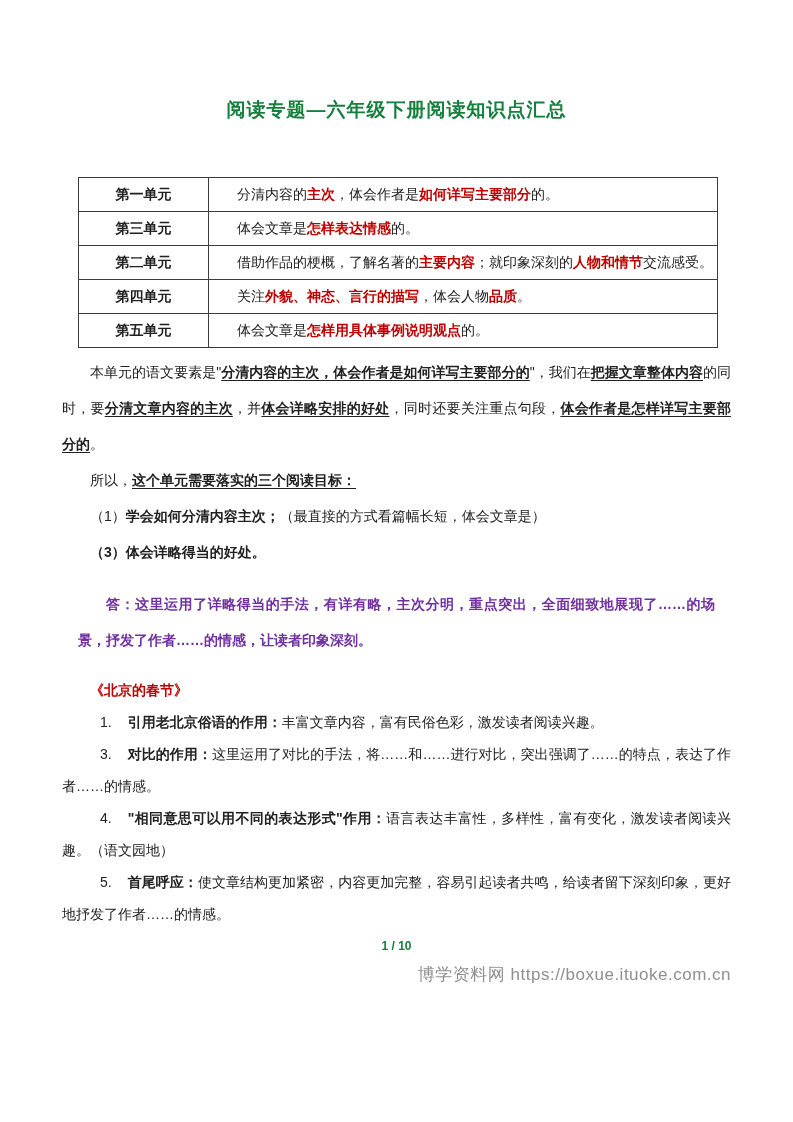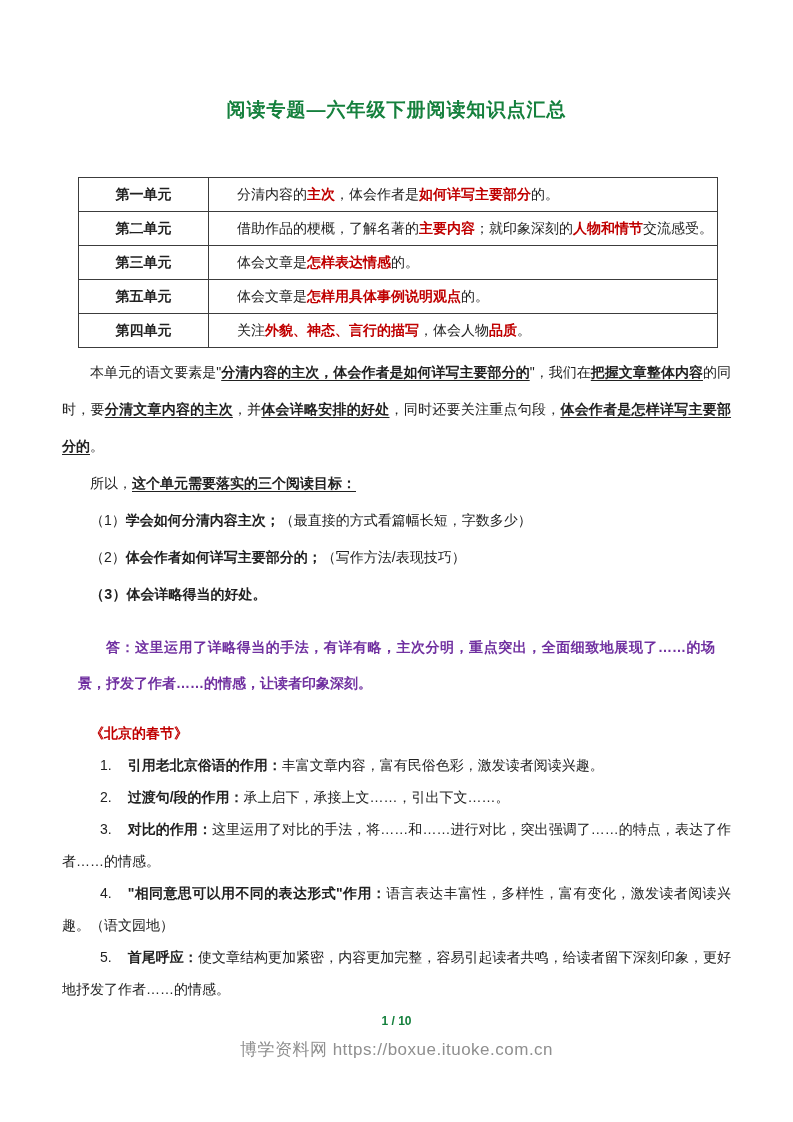--- a/index.html
+++ b/index.html
@@ -2,21 +2,21 @@
 <html style="--red: #c00000; --blue: #4472c4; --purple: #7030a0;"><head>
 <meta charset="utf-8">
 <style>
   html,body{margin:0;padding:0;}
   body{
     width:793px;height:1122px;overflow:hidden;background:#ffffff;
     font-family:"Liberation Sans","DejaVu Sans",sans-serif;
     color:#212121;
   }
   .page{padding:0 62px;}
-  .b{font-weight:700;font-family:Liberation Mono, monospace;}
+  .b{font-weight:700;}
   .u{text-decoration:underline;text-underline-offset:3px;text-decoration-thickness:1px;}
   .r{color:var(--red,#c00000);font-weight:700;}
 
   h1.title{
     margin:96px 0 0;font-size:19px;line-height:28px;text-align:center;
     font-weight:700;letter-spacing:1px;color:#15803d;
   }
 
   table.units{
     border-collapse:collapse;margin:53px 0 0 16px;width:640px;
@@ -43,68 +43,66 @@
   .article-heading{
     margin:8px 0 0;font-size:14px;line-height:32px;font-weight:700;
     color:var(--red,#c00000);text-indent:2em;
   }
   p.item{margin:0;font-size:14px;line-height:32px;text-indent:38px;text-align:justify;}
   p.item .num{margin-right:16px;}
   p.item .lead{font-weight:700;}
 
   .footer{margin-top:8px;}
   .page-num{text-align:center;font-size:12px;font-weight:700;color:#15803d;line-height:16px;}
-  .site{text-align:center;font-size:17px;color:#8f8f8f;margin-top:9px;letter-spacing:.5px;}
+  .site{text-align:right;font-size:17px;color:#8f8f8f;margin-top:9px;letter-spacing:.5px;}
 </style>
 </head>
 <body>
 
 <div class="page">
 
   <h1 class="title">阅读专题—六年级下册阅读知识点汇总</h1>
 
   <table class="units">
     <tbody>
       <tr>
         <td class="unit">第一单元</td>
         <td class="desc"><span>分清内容的</span><span class="r">主次</span><span>，体会作者是</span><span class="r">如何详写主要部分</span><span>的。</span></td>
       </tr>
       <tr>
+        <td class="unit">第三单元</td>
+        <td class="desc"><span>体会文章是</span><span class="r">怎样表达情感</span><span>的。</span></td>
+      </tr>
+      <tr>
         <td class="unit">第二单元</td>
         <td class="desc"><span>借助作品的梗概，了解名著的</span><span class="r">主要内容</span><span>；就印象深刻的</span><span class="r">人物和情节</span><span>交流感受。</span></td>
       </tr>
       <tr>
-        <td class="unit">第三单元</td>
-        <td class="desc"><span>体会文章是</span><span class="r">怎样表达情感</span><span>的。</span></td>
+        <td class="unit">第四单元</td>
+        <td class="desc"><span>关注</span><span class="r">外貌、神态、言行的描写</span><span>，体会人物</span><span class="r">品质</span><span>。</span></td>
       </tr>
       <tr>
         <td class="unit">第五单元</td>
         <td class="desc"><span>体会文章是</span><span class="r">怎样用具体事例说明观点</span><span>的。</span></td>
-      </tr>
-      <tr>
-        <td class="unit">第四单元</td>
-        <td class="desc"><span>关注</span><span class="r">外貌、神态、言行的描写</span><span>，体会人物</span><span class="r">品质</span><span>。</span></td>
       </tr>
     </tbody>
   </table>
 
 
   <p class="body"><span>本单元的语文要素是"</span><span class="b u">分清内容的主次，体会作者是如何详写主要部分的</span><span>"，我们在</span><span class="b u">把握文章整体内容</span><span>的同时，要</span><span class="b u">分清文章内容的主次</span><span>，并</span><span class="b u">体会详略安排的好处</span><span>，同时还要关注重点句段，</span><span class="b u">体会作者是怎样详写主要部分的</span><span>。</span></p>
 
   <p class="goal goals-intro"><span>所以，</span><span class="b u">这个单元需要落实的三个阅读目标：</span></p>
-  <p class="goal"><span>（1）</span><span class="b">学会如何分清内容主次；</span><span>（最直接的方式看篇幅长短，字数多少）</span></p>
-  <p class="goal"><span>（2）</span><span class="b">体会作者如何详写主要部分的；</span><span>（写作方法/表现技巧）</span></p>
+  <p class="goal"><span>（1）</span><span class="b">学会如何分清内容主次；</span><span>（最直接的方式看篇幅长短，体会文章是）</span></p>
   <p class="goal"><span class="b">（3）体会详略得当的好处。</span></p>
 
   <p class="answer">答：这里运用了详略得当的手法，有详有略，主次分明，重点突出，全面细致地展现了……的场景，抒发了作者……的情感，让读者印象深刻。</p>
 
   <div class="article-heading">《北京的春节》</div>
 
   <p class="item"><span class="num">1.</span><span class="lead">引用老北京俗语的作用：</span><span>丰富文章内容，富有民俗色彩，激发读者阅读兴趣。</span></p>
-  <p class="item"><span class="num">2.</span><span class="lead">过渡句/段的作用：</span><span>承上启下，承接上文……，引出下文……。</span></p>
   <p class="item"><span class="num">3.</span><span class="lead">对比的作用：</span><span>这里运用了对比的手法，将……和……进行对比，突出强调了……的特点，表达了作者……的情感。</span></p>
   <p class="item"><span class="num">4.</span><span class="lead">"相同意思可以用不同的表达形式"作用：</span><span>语言表达丰富性，多样性，富有变化，激发读者阅读兴趣。（语文园地）</span></p>
   <p class="item"><span class="num">5.</span><span class="lead">首尾呼应：</span><span>使文章结构更加紧密，内容更加完整，容易引起读者共鸣，给读者留下深刻印象，更好地抒发了作者……的情感。</span></p>
 
   <div class="footer">
     <div class="page-num">1 / 10</div>
     <div class="site">博学资料网 https://boxue.ituoke.com.cn</div>
   </div>
 
 </div>

